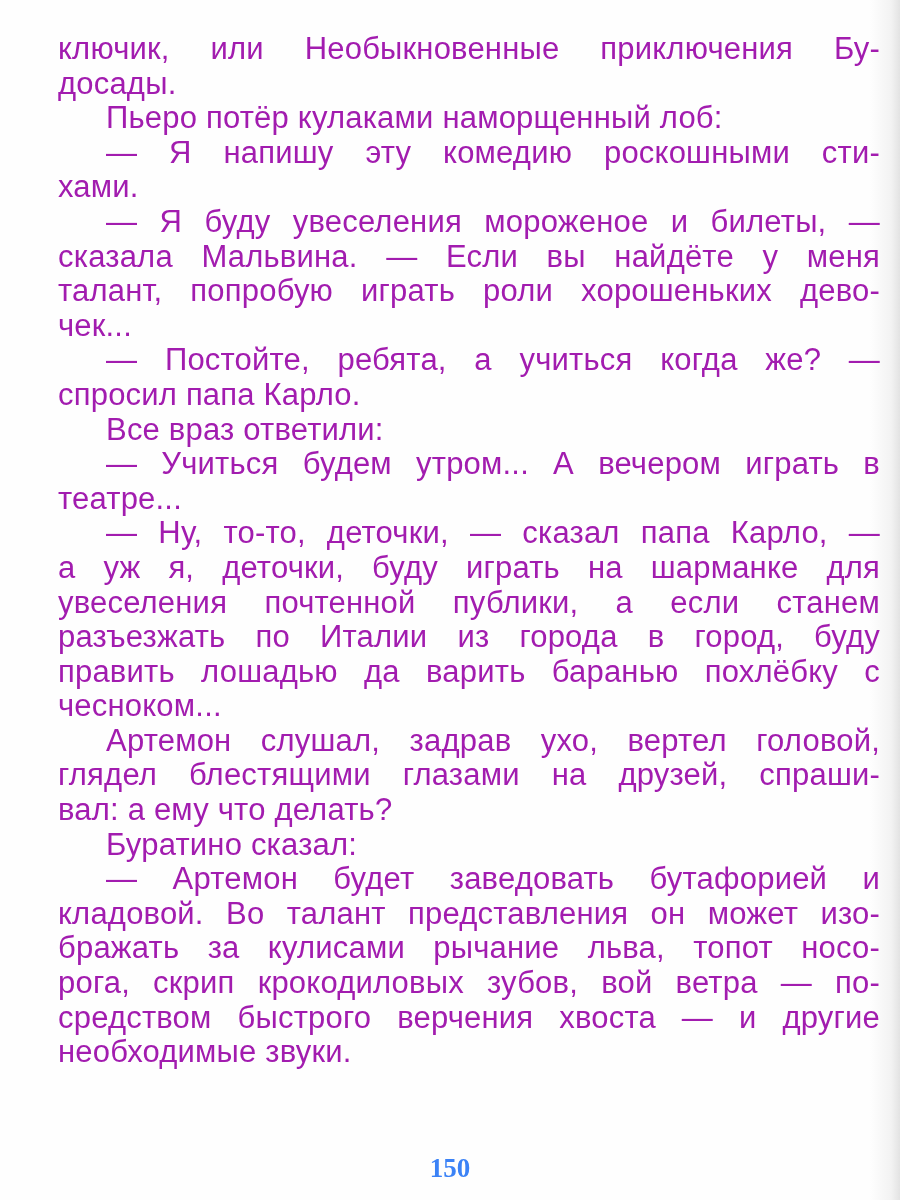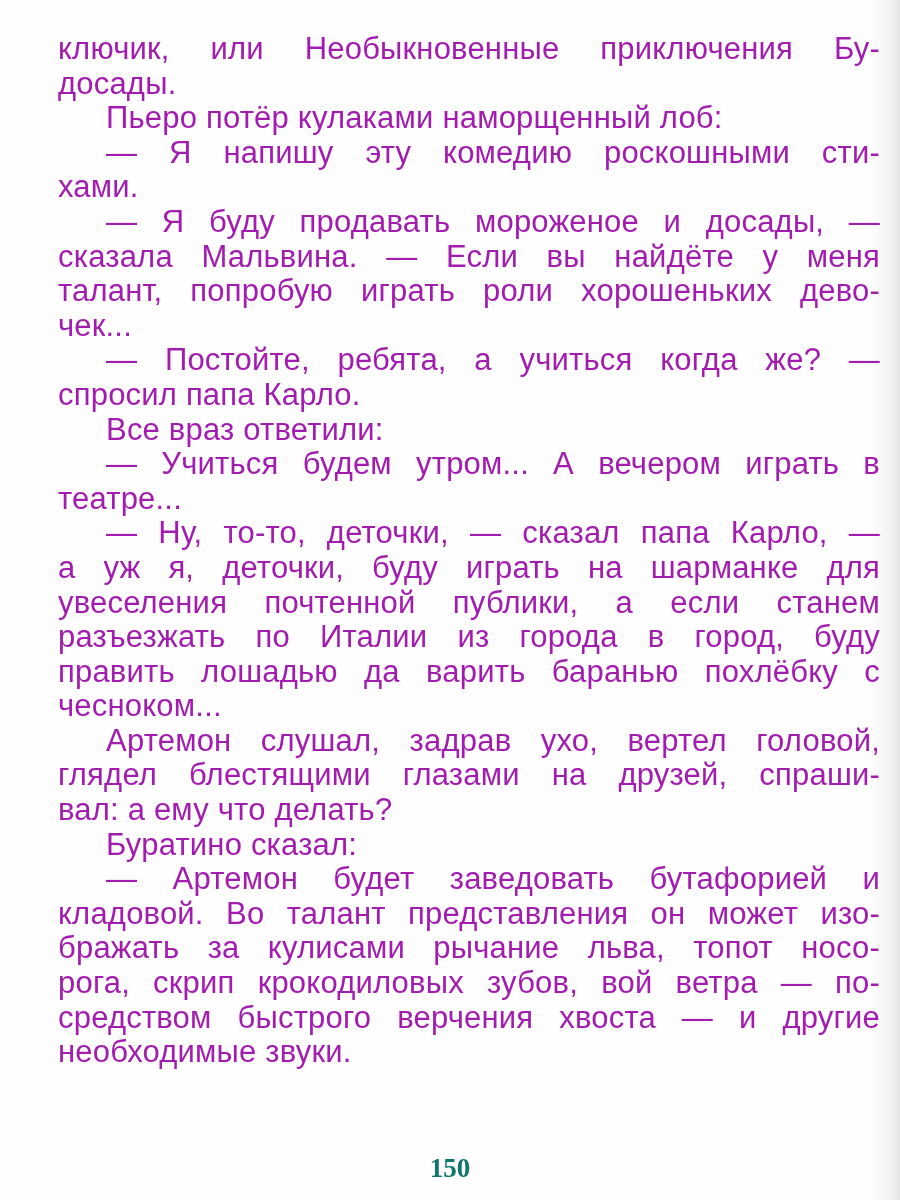--- a/index.html
+++ b/index.html
@@ -57,36 +57,36 @@
     }
     .page-number {
       position: absolute;
       left: 0;
       width: 900px;
       top: 1153px;
       text-align: center;
       font-family: "Liberation Serif", serif;
       font-weight: bold;
       font-size: 27px;
-      color: #0f766e;
+      color: #3b82f6;
     }
   </style>
 </head>
 <body>
 
 <div class="page">
   <div class="gutter-shade"></div>
 
   <div class="text-block">
     <span class="line">ключик, или Необыкновенные приключения Бу-</span>
     <span class="line last">досады.</span>
     <span class="line indent last">Пьеро потёр кулаками наморщенный лоб:</span>
     <span class="line indent">— Я напишу эту комедию роскошными сти-</span>
     <span class="line last">хами.</span>
-    <span class="line indent">— Я буду продавать мороженое и досады, —</span>
+    <span class="line indent">— Я буду увеселения мороженое и билеты, —</span>
     <span class="line">сказала Мальвина. — Если вы найдёте у меня</span>
     <span class="line">талант, попробую играть роли хорошеньких дево-</span>
     <span class="line last">чек...</span>
     <span class="line indent">— Постойте, ребята, а учиться когда же? —</span>
     <span class="line last">спросил папа Карло.</span>
     <span class="line indent last">Все враз ответили:</span>
     <span class="line indent">— Учиться будем утром... А вечером играть в</span>
     <span class="line last">театре...</span>
     <span class="line indent">— Ну, то-то, деточки, — сказал папа Карло, —</span>
     <span class="line">а уж я, деточки, буду играть на шарманке для</span>

